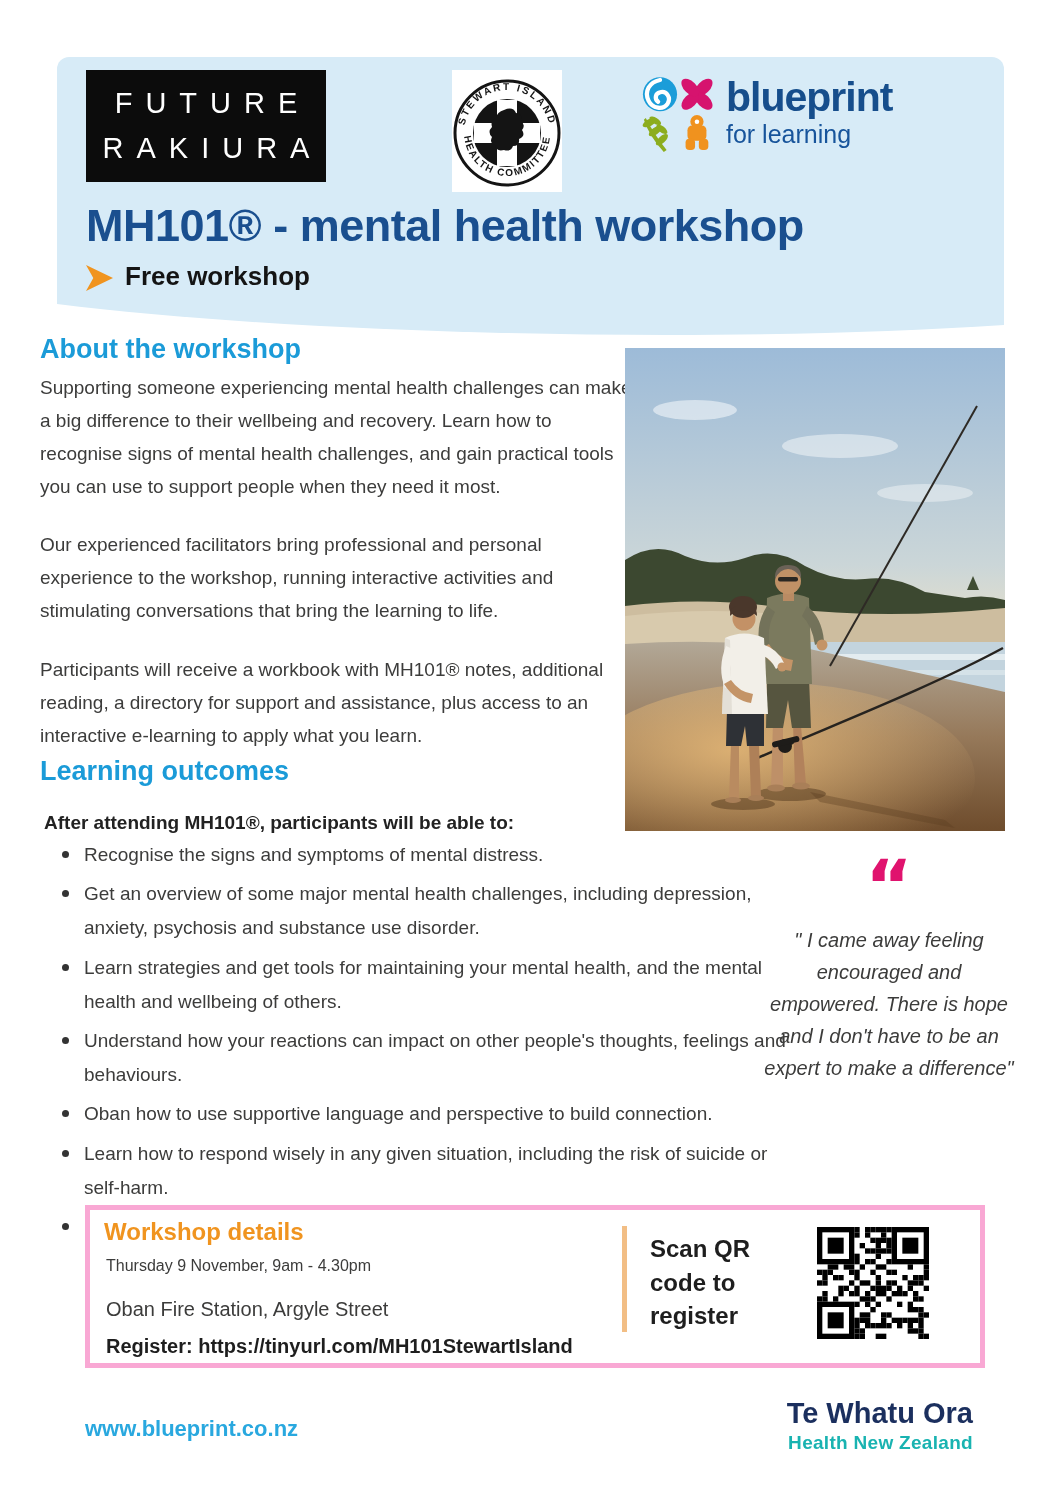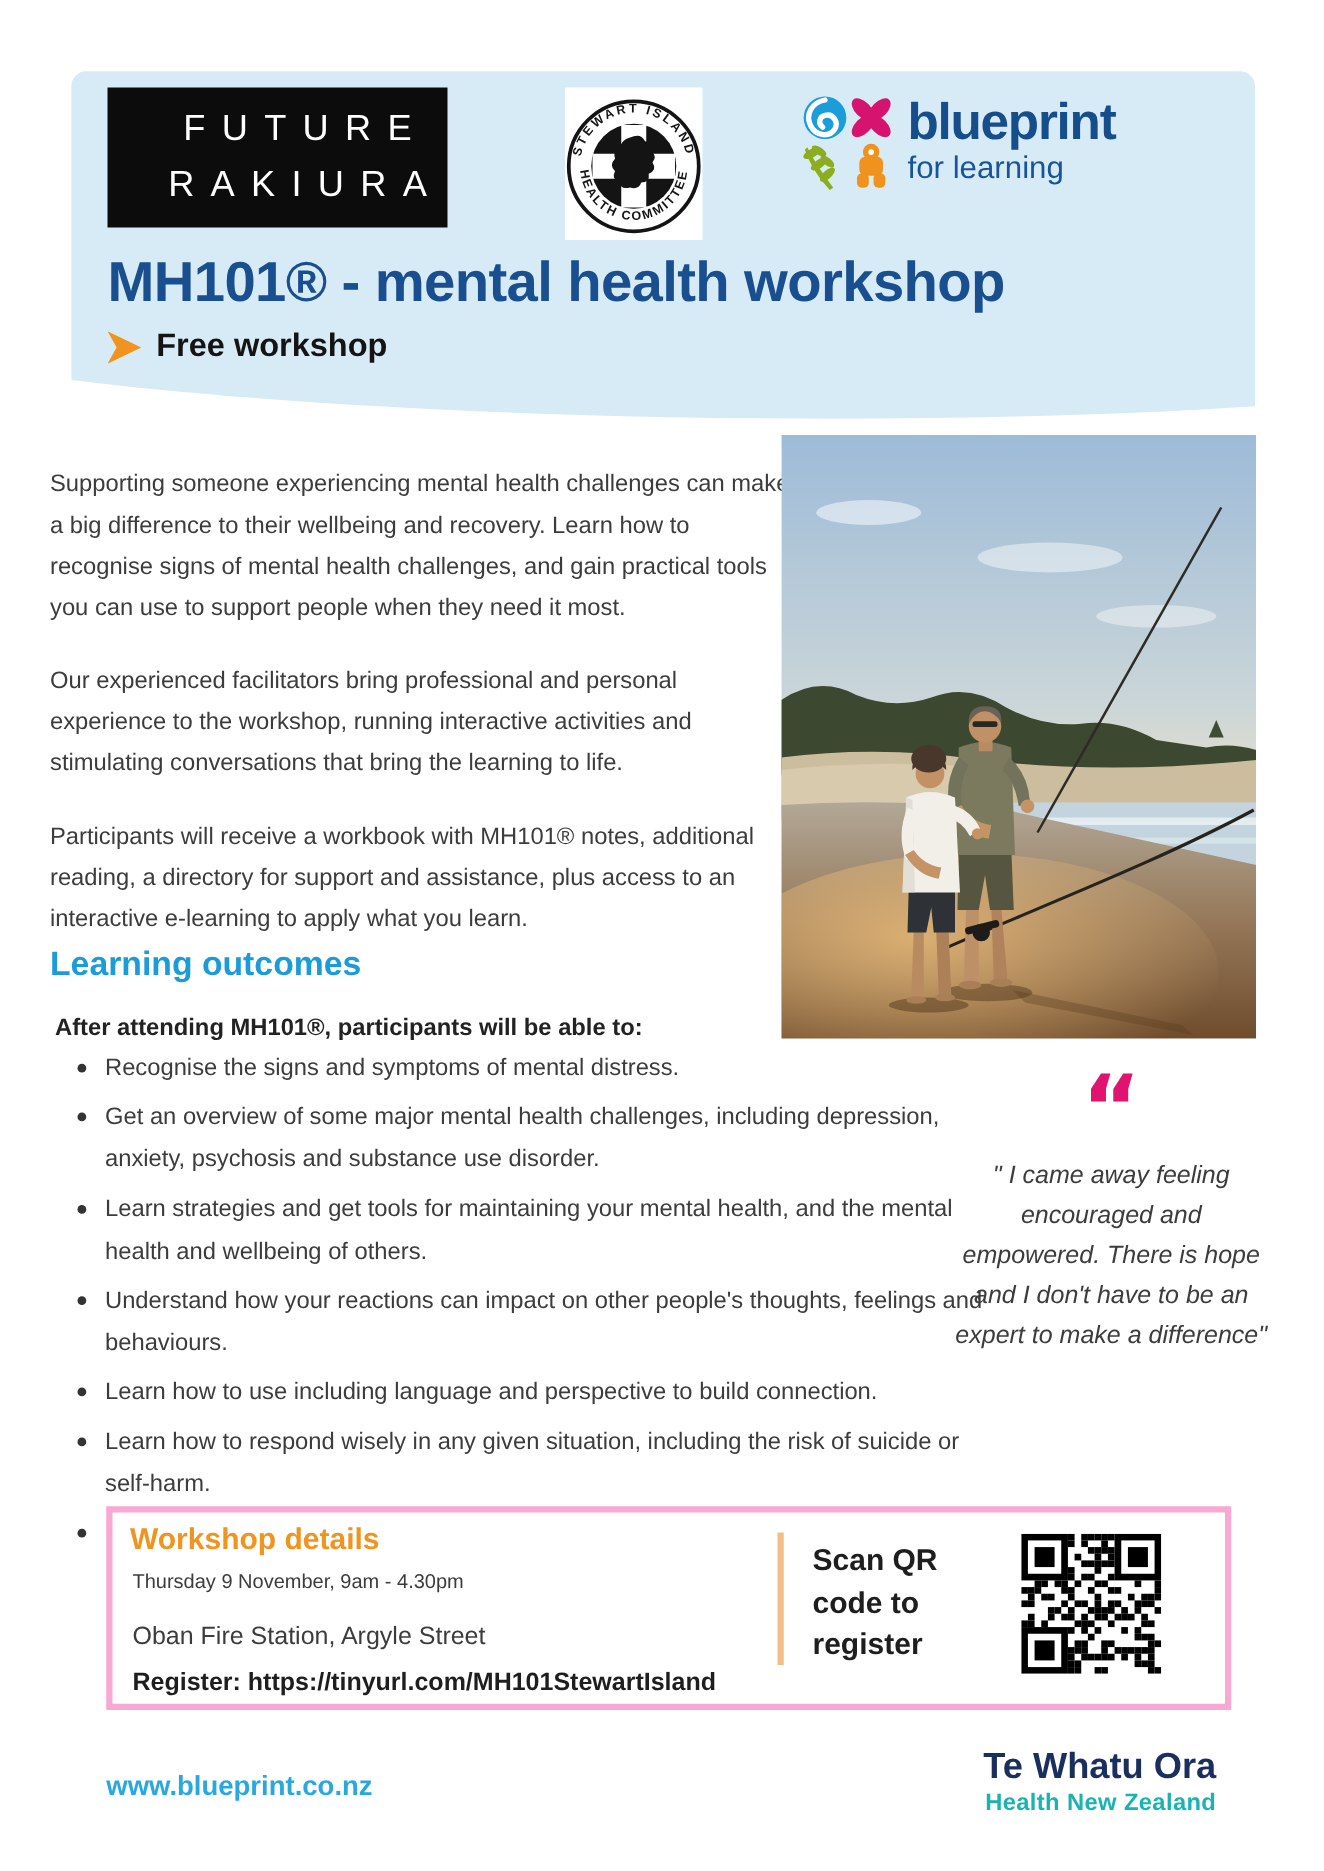--- a/index.html
+++ b/index.html
@@ -6,21 +6,21 @@
   .page{position:relative;width:1059px;height:1497px;background:#ffffff;overflow:hidden;
         font-family:"Liberation Sans",sans-serif;color:#3C3C3B;}
 
   
   .header{position:absolute;left:57px;top:57px;width:947px;height:243px;
           background:#D7EBF7;border-radius:12px 12px 0 0;}
   .header-wave{position:absolute;left:57px;top:299px;width:947px;height:40px;}
   .header-wave svg{display:block;width:100%;height:100%;}
 
   .logo-fr{position:absolute;left:86px;top:70px;width:240px;height:112px;background:#0C0C0C;
-           display:flex;flex-direction:column;justify-content:center;align-items:center;padding-left:32px;}
+           display:flex;flex-direction:column;justify-content:center;align-items:center;}
   .logo-fr .l{color:#fff;font-size:29px;font-weight:400;letter-spacing:13px;line-height:1.55;
               text-indent:13px;}
 
   .logo-si{position:absolute;left:452px;top:70px;width:110px;height:122px;background:#fff;}
   .logo-si svg{display:block;width:100%;height:100%;}
 
   .logo-bp{position:absolute;left:642px;top:76px;display:flex;align-items:flex-start;}
   .bp-icon{width:72px;height:80px;}
   .bp-text{margin-left:12px;}
   .bp-name{font-size:41px;font-weight:bold;color:#164E8C;line-height:1.05;letter-spacing:-1px;}
@@ -145,20 +145,21 @@
     <div class="bp-text">
       <div class="bp-name">blueprint</div>
       <div class="bp-tag">for learning</div>
     </div>
   </div>
 
   <div class="title">MH101® - mental health workshop</div>
   <div class="free-arrow"></div>
   <div class="subtitle">Free workshop</div>
 
+  <div class="about-h">About the workshop</div>
   <div class="about-paras">
 
   <p>Supporting someone experiencing mental health challenges can make a big difference to their wellbeing and recovery. Learn how to recognise signs of mental health challenges, and gain practical tools you can use to support people when they need it most.</p>
       <p>Our experienced facilitators bring professional and personal experience to the workshop, running interactive activities and stimulating conversations that bring the learning to life.</p>
       <p>Participants will receive a workbook with MH101® notes, additional reading, a directory for support and assistance, plus access to an interactive e-learning to apply what you learn.</p>
     </div>
 
   <div class="photo">
     <svg viewBox="0 0 380 483" preserveAspectRatio="none">
       <defs>
@@ -242,21 +243,21 @@
   </div>
 
   <div class="outcomes-h">Learning outcomes</div>
   <div class="outcomes-intro">After attending MH101®, participants will be able to:</div>
   <ul class="outcomes-list">
 
   <li>Recognise the signs and symptoms of mental distress.</li>
       <li>Get an overview of some major mental health challenges, including depression, anxiety, psychosis and substance use disorder.</li>
       <li>Learn strategies and get tools for maintaining your mental health, and the mental health and wellbeing of others.</li>
       <li>Understand how your reactions can impact on other people's thoughts, feelings and behaviours.</li>
-      <li>Learn how to use including language and perspective to build connection.</li>
+      <li>Oban how to use supportive language and perspective to build connection.</li>
       <li>Learn how to respond wisely in any given situation, including the risk of suicide or self-harm.</li>
       <li>Understand where, when and how to get personal and professional help.</li>
     </ul>
 
   <div class="quote">
     <div class="qmark">“</div>
     <div class="qtext">" I came away feeling encouraged and empowered. There is hope and I don't have to be an expert to make a difference"</div>
   </div>
 
   <div class="wbox">

